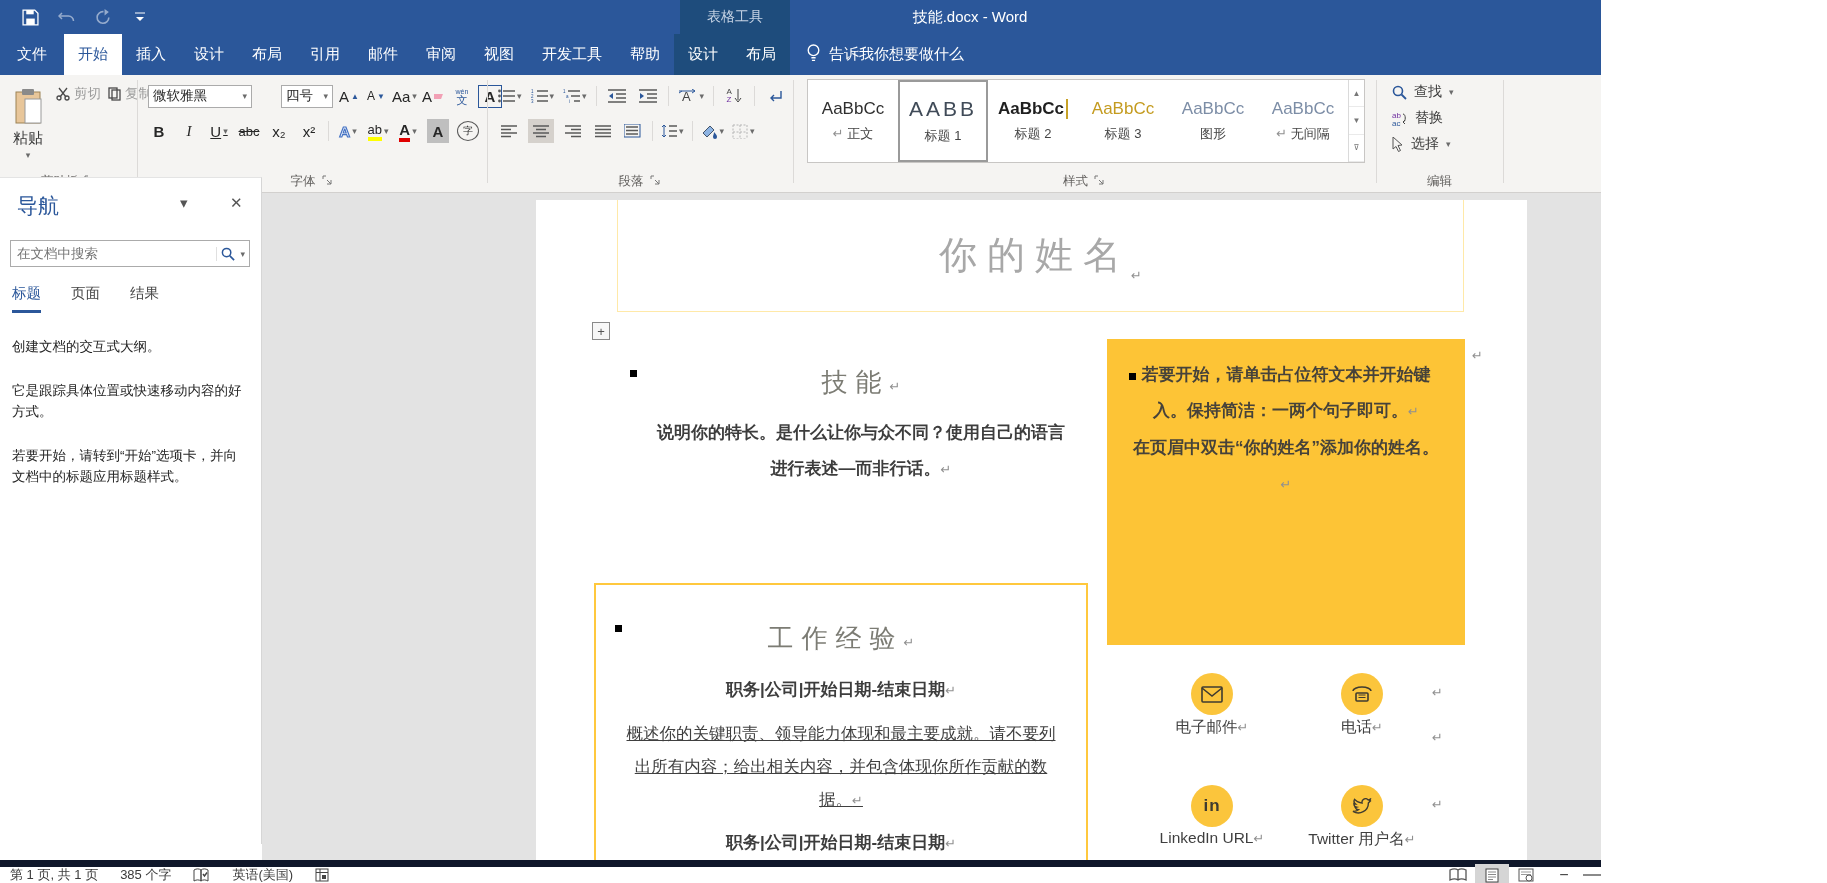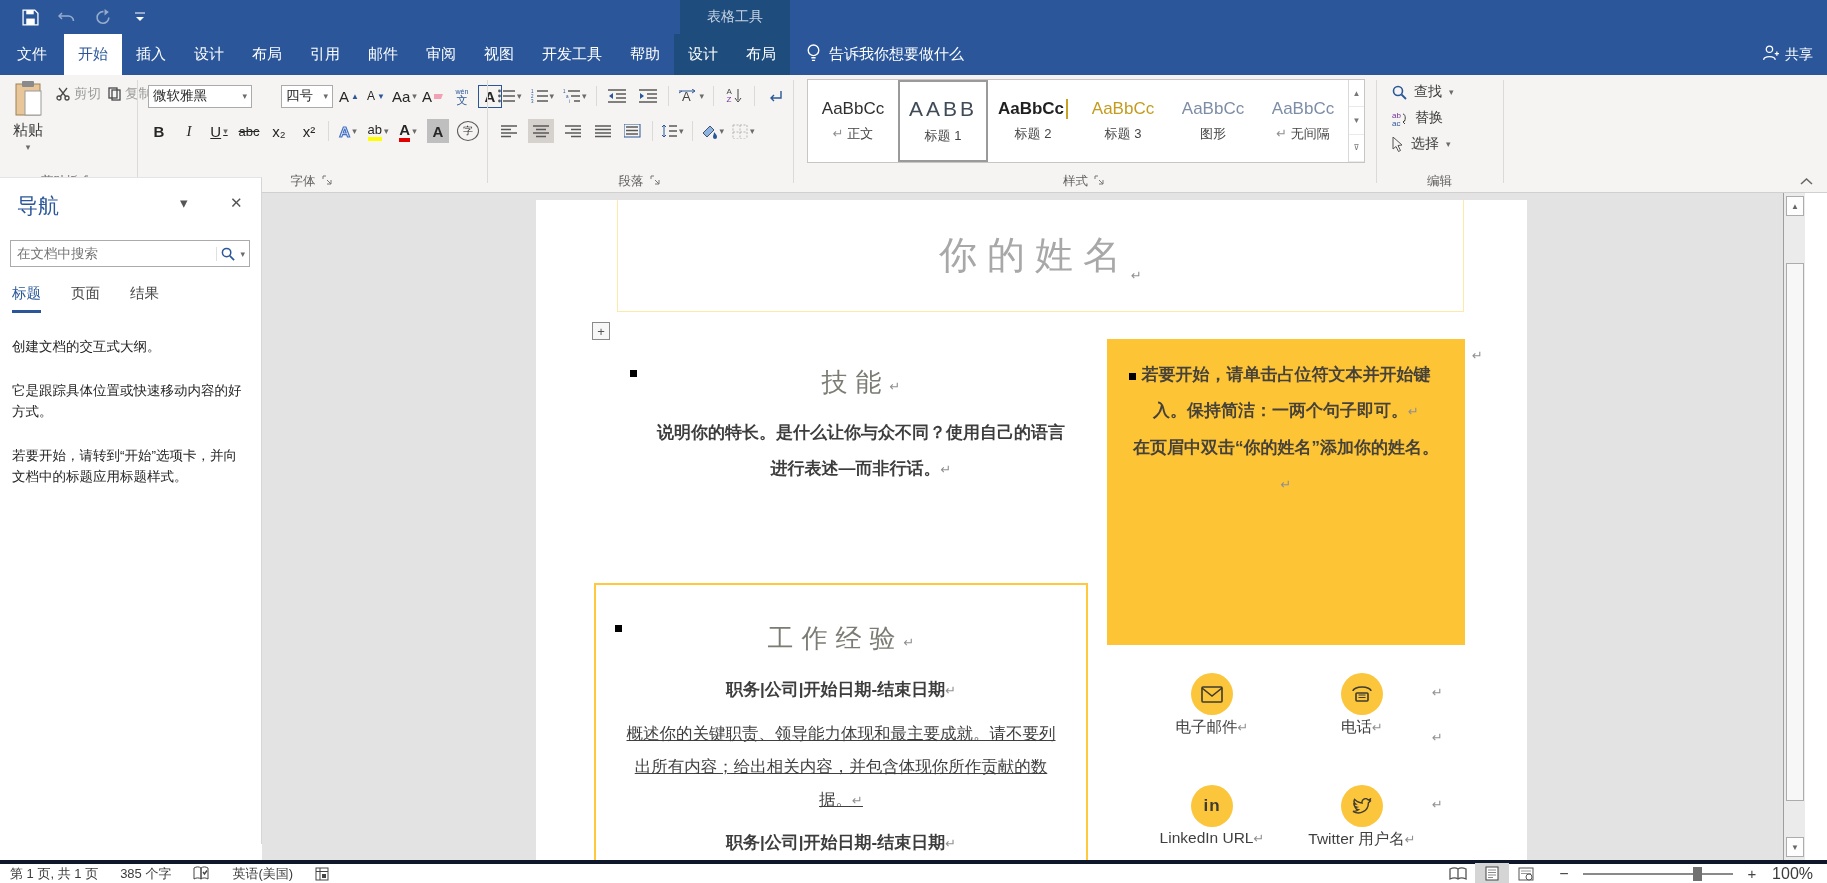--- a/index.html
+++ b/index.html
@@ -1,18 +1,18 @@
 <!DOCTYPE html>
 <html><head>
 <meta charset="utf-8">
 <style>
   *{margin:0;padding:0;box-sizing:border-box;}
   html,body{width:1827px;height:883px;overflow:hidden;}
   body{font-family:"Liberation Sans","DejaVu Sans",sans-serif;}
-  .app{position:relative;width:1827px;height:883px;background:#fff;overflow:hidden;}
+  .app{position:relative;width:1601px;height:883px;background:#fff;overflow:hidden;}
   .abs{position:absolute;}
 
   
   .titlebar{position:absolute;left:0;top:0;width:1827px;height:34px;background:#2B579A;display:flex;align-items:center;color:#fff;}
   .qat{display:flex;align-items:center;gap:16px;padding-left:20px;width:150px;}
   .qat .qbtn{width:22px;height:22px;display:flex;align-items:center;justify-content:center;}
   .ctx-title{position:absolute;left:680px;top:0;width:110px;height:34px;background:#1E4C7C;color:#C6D3E4;font-size:14px;display:flex;align-items:center;justify-content:center;}
   .doc-title{position:absolute;left:820px;top:0;width:300px;height:34px;display:flex;align-items:center;justify-content:center;font-size:15px;color:#fff;}
   .tb-right{position:absolute;right:0;top:0;height:34px;display:flex;align-items:flex-start;margin-top:48px;}
   .signin{background:#fff;color:#1E4C7C;font-size:14px;padding:4px 14px;margin-right:26px;cursor:pointer;}
@@ -77,21 +77,21 @@
   .clabel{font-size:15.5px;color:#3F3F3F;text-align:right;margin-top:2px;white-space:nowrap;}
   .contact{position:absolute;width:120px;display:flex;flex-direction:column;align-items:center;}
 
   
   .vscroll{position:absolute;right:0;top:0;width:22px;height:667px;background:#EBEBEB;border-left:1px solid #9E9E9E;}
   .sb-btn{position:absolute;left:2px;width:18px;height:20px;background:#FDFDFD;border:1px solid #ACACAC;display:flex;align-items:center;justify-content:center;font-size:8px;color:#666;cursor:pointer;}
   .sb-thumb{position:absolute;left:2px;width:18px;background:#F7F7F7;border:1px solid #ACACAC;cursor:grab;}
   .collapse{position:absolute;right:10px;top:97px;width:22px;height:18px;display:flex;align-items:center;justify-content:center;cursor:pointer;}
 
   
-  .status{position:absolute;left:0;top:860px;width:1827px;height:23px;background:#FFF;border-top:4px solid #0f172a;display:flex;align-items:center;font-size:13px;color:#3B3B3B;padding-left:10px;}
+  .status{position:absolute;left:0;top:860px;width:1827px;height:23px;background:#FFF;border-top:7px solid #0f172a;display:flex;align-items:center;font-size:13px;color:#3B3B3B;padding-left:10px;}
   .st-item{margin-right:22px;display:flex;align-items:center;gap:4px;cursor:pointer;white-space:nowrap;}
   .st-right{margin-left:auto;display:flex;align-items:center;}
   .viewbtn{width:34px;height:22px;display:flex;align-items:center;justify-content:center;cursor:pointer;}
   .viewbtn.active{background:#D5D5D5;}
   .zoom-track{position:relative;width:150px;height:2px;background:#8A8A8A;margin:0 10px;}
   .zoom-thumb{position:absolute;left:73%;top:-6px;width:9px;height:14px;background:#717171;cursor:grab;}
   .zlab{width:52px;text-align:right;margin-right:14px;font-size:16px;}
 </style>
 </head>
 <body>
@@ -120,20 +120,21 @@
           </svg>
       </span>
       <span class="qbtn">
         <svg width="10" height="12" viewBox="0 0 10 12">
             <path d="M0 2h10" stroke="#fff"></path>
             <path d="M1 6l4 4 4-4z" fill="#fff"></path>
           </svg>
       </span>
     </div>
     <div class="ctx-title">表格工具</div>
+    <div class="doc-title">技能.docx - Word</div>
     <div class="tb-right">
       <span class="signin">登录</span>
       <span class="winbtn">
         <svg width="17" height="17" viewBox="0 0 16 16">
             <rect x="1" y="2" width="14" height="12" stroke="#fff" fill="none" stroke-width="1.2"></rect>
             <path d="M5 9l3-3 3 3" stroke="#fff" fill="none" stroke-width="1.2"></path>
           </svg>
       </span>
       <span class="winbtn">─</span>
       <span class="winbtn">
@@ -178,21 +179,21 @@
             <path d="M1.5 14c.5-4 10.5-4 11 0" stroke="#fff" fill="none" stroke-width="1.2"></path>
             <path d="M12 8h4M14 6v4" stroke="#fff" stroke-width="1.2"></path>
           </svg>
       </span>
       <span>共享</span>
     </span>
   </div>
 
   <div class="ribbon">
 
-    <div class="abs" style="left:6px;top:6px;width:44px;text-align:center;">
+    <div class="abs" style="left:6px;top:14px;width:44px;text-align:center;">
       <svg width="30" height="36" viewBox="0 0 30 36">
           <rect x="3" y="3" width="24" height="31" fill="#E8C69A" stroke="#9C8255"></rect>
           <rect x="9" y="0" width="12" height="6" rx="1" fill="#8A8A8A"></rect>
           <rect x="11" y="8" width="16" height="24" fill="#fff" stroke="#9A9A9A" transform="translate(1 2)"></rect>
         </svg>
       <div class="btxt">粘贴</div>
       <div class="car" style="margin-top:2px;">▾</div>
     </div>
     <div class="abs" style="left:56px;top:10px;display:flex;gap:7px;">
       <span class="mini dis">

